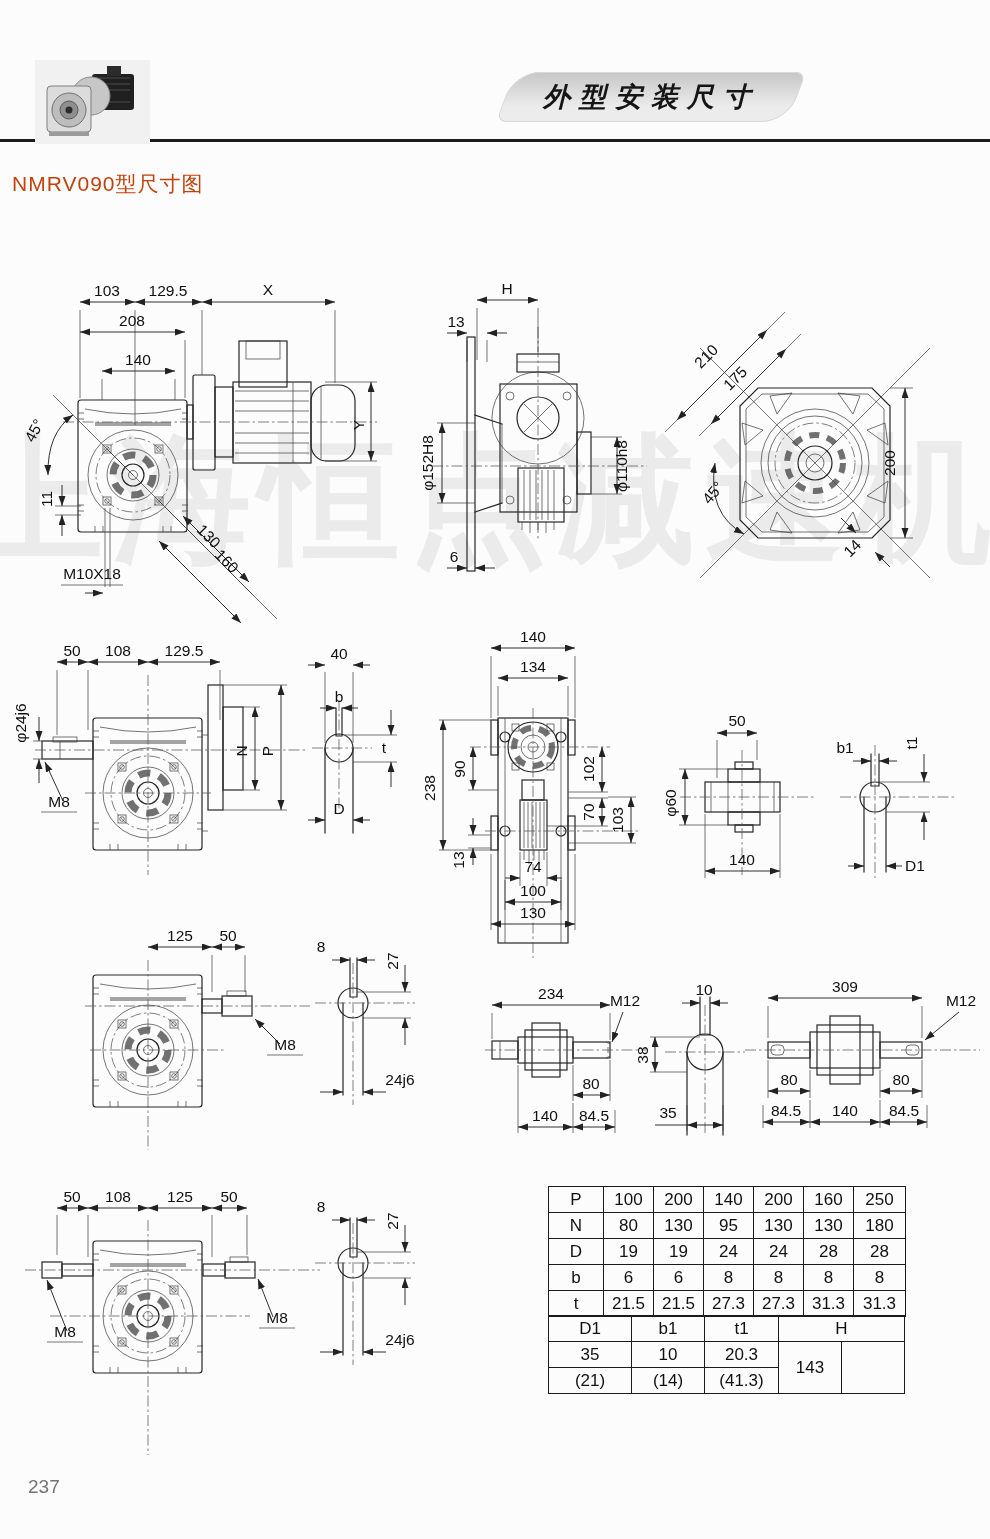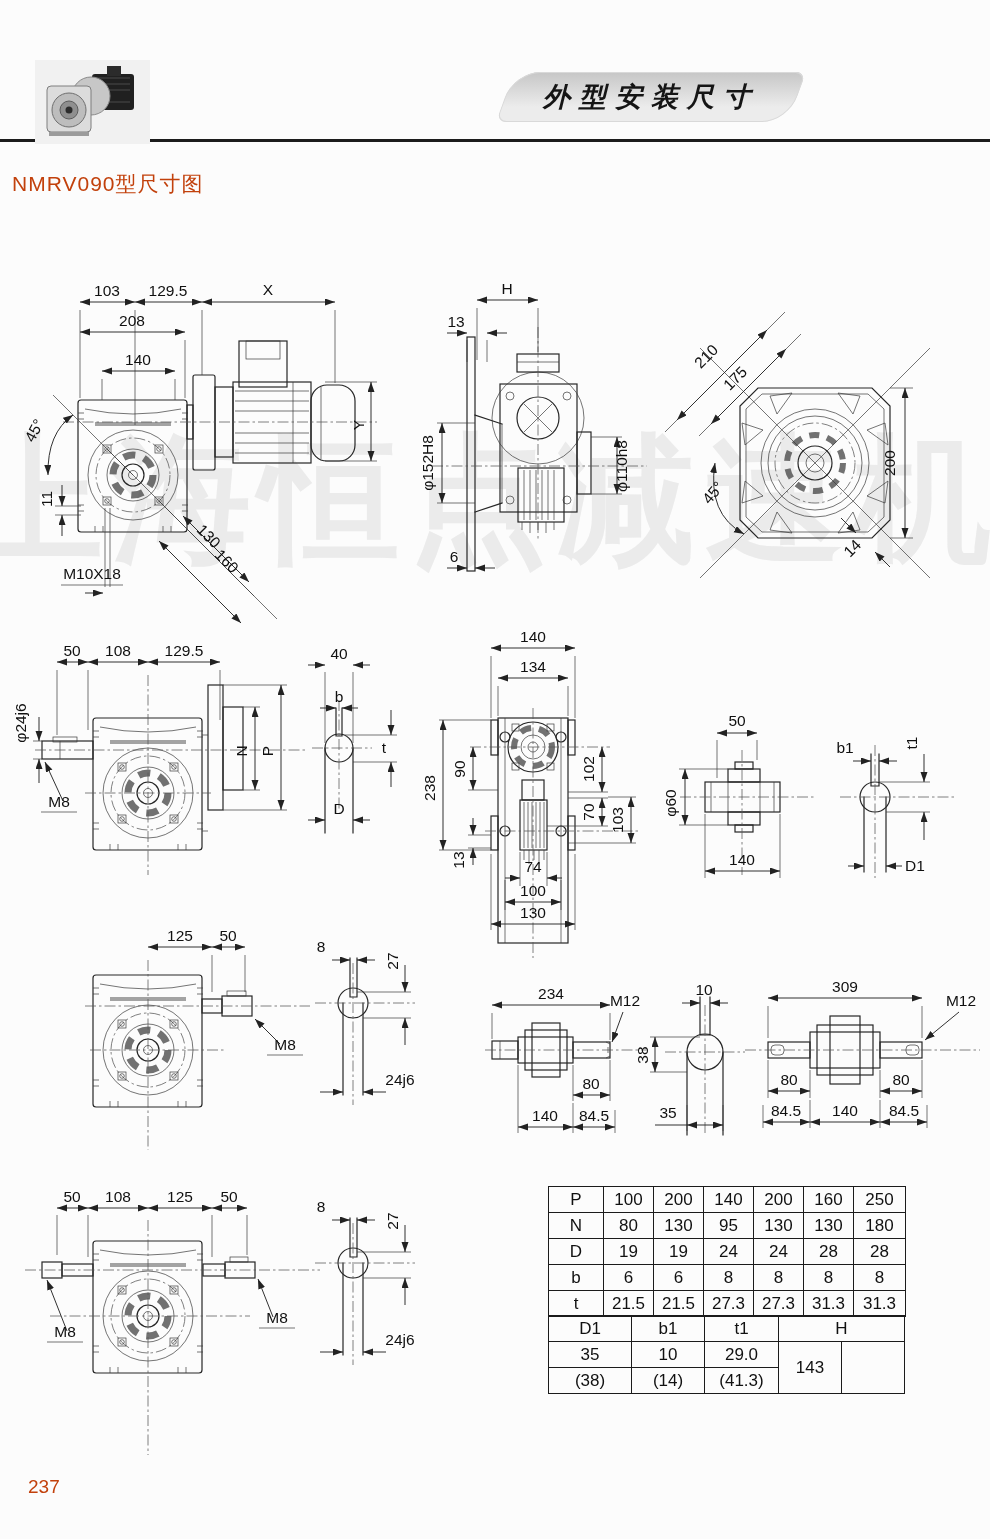--- a/index.html
+++ b/index.html
@@ -13,21 +13,21 @@
   svg text{font:15.5px "Liberation Sans",sans-serif;fill:#101010;text-anchor:middle}
   #banner{position:absolute;left:505px;top:72px;width:292px;height:50px;
     transform:skewX(-20deg);background:linear-gradient(180deg,#c6c6c6,#ececec 70%);
     border-radius:26px 10px 26px 10px;box-shadow:0 0 0 1px #d9d9d9 inset}
   #banner span{display:block;transform:skewX(20deg);text-align:center;line-height:50px;
     font-size:27px;font-weight:bold;font-style:italic;letter-spacing:9px;color:#151515}
   #hrule{position:absolute;left:0;top:139px;width:990px;height:3px;background:#1c1c1c}
   #page-title{position:absolute;left:12px;top:170px;font-size:21px;color:#c2410c;letter-spacing:1px}
   #watermark{position:absolute;left:-35px;top:408px;width:1100px;white-space:nowrap;
     font-size:138px;font-weight:bold;color:rgba(195,195,195,.30);letter-spacing:10px;z-index:0}
-  #pagenum{position:absolute;left:28px;top:1476px;font-size:19px;color:#c2410c}
+  #pagenum{position:absolute;left:28px;top:1476px;font-size:19px;color:#737373}
   .dimtable{border-collapse:collapse;table-layout:fixed}
   .dimtable td{border:1.7px solid #1b1b1b;text-align:center;vertical-align:middle;
     font-size:17px;color:#111;height:26px;padding:0;background:transparent}
   #tablebox{position:absolute;left:548px;top:1186px;width:357px;z-index:2}
   .z{z-index:2}
 </style>
 </head>
 <body>
 
 <div id="watermark">上海恒点减速机专用</div>
@@ -624,26 +624,26 @@
     <tbody>
         <tr>
       <td style="width:83px">D1</td>
       <td style="width:73px">b1</td>
       <td style="width:74px">t1</td>
       <td colspan="2">H</td>
     </tr>
     <tr>
       <td>35</td>
       <td>10</td>
-      <td>29.0</td>
+      <td>20.3</td>
       <td rowspan="2" style="width:64px">143</td>
       <td rowspan="2" style="width:63px"></td>
     </tr>
     <tr>
-      <td>(38)</td>
+      <td>(21)</td>
       <td>(14)</td>
       <td>(41.3)</td>
     </tr>
   </tbody>
     </table>
 </div>
 
 <div id="pagenum">237</div>
 
 </body></html>

